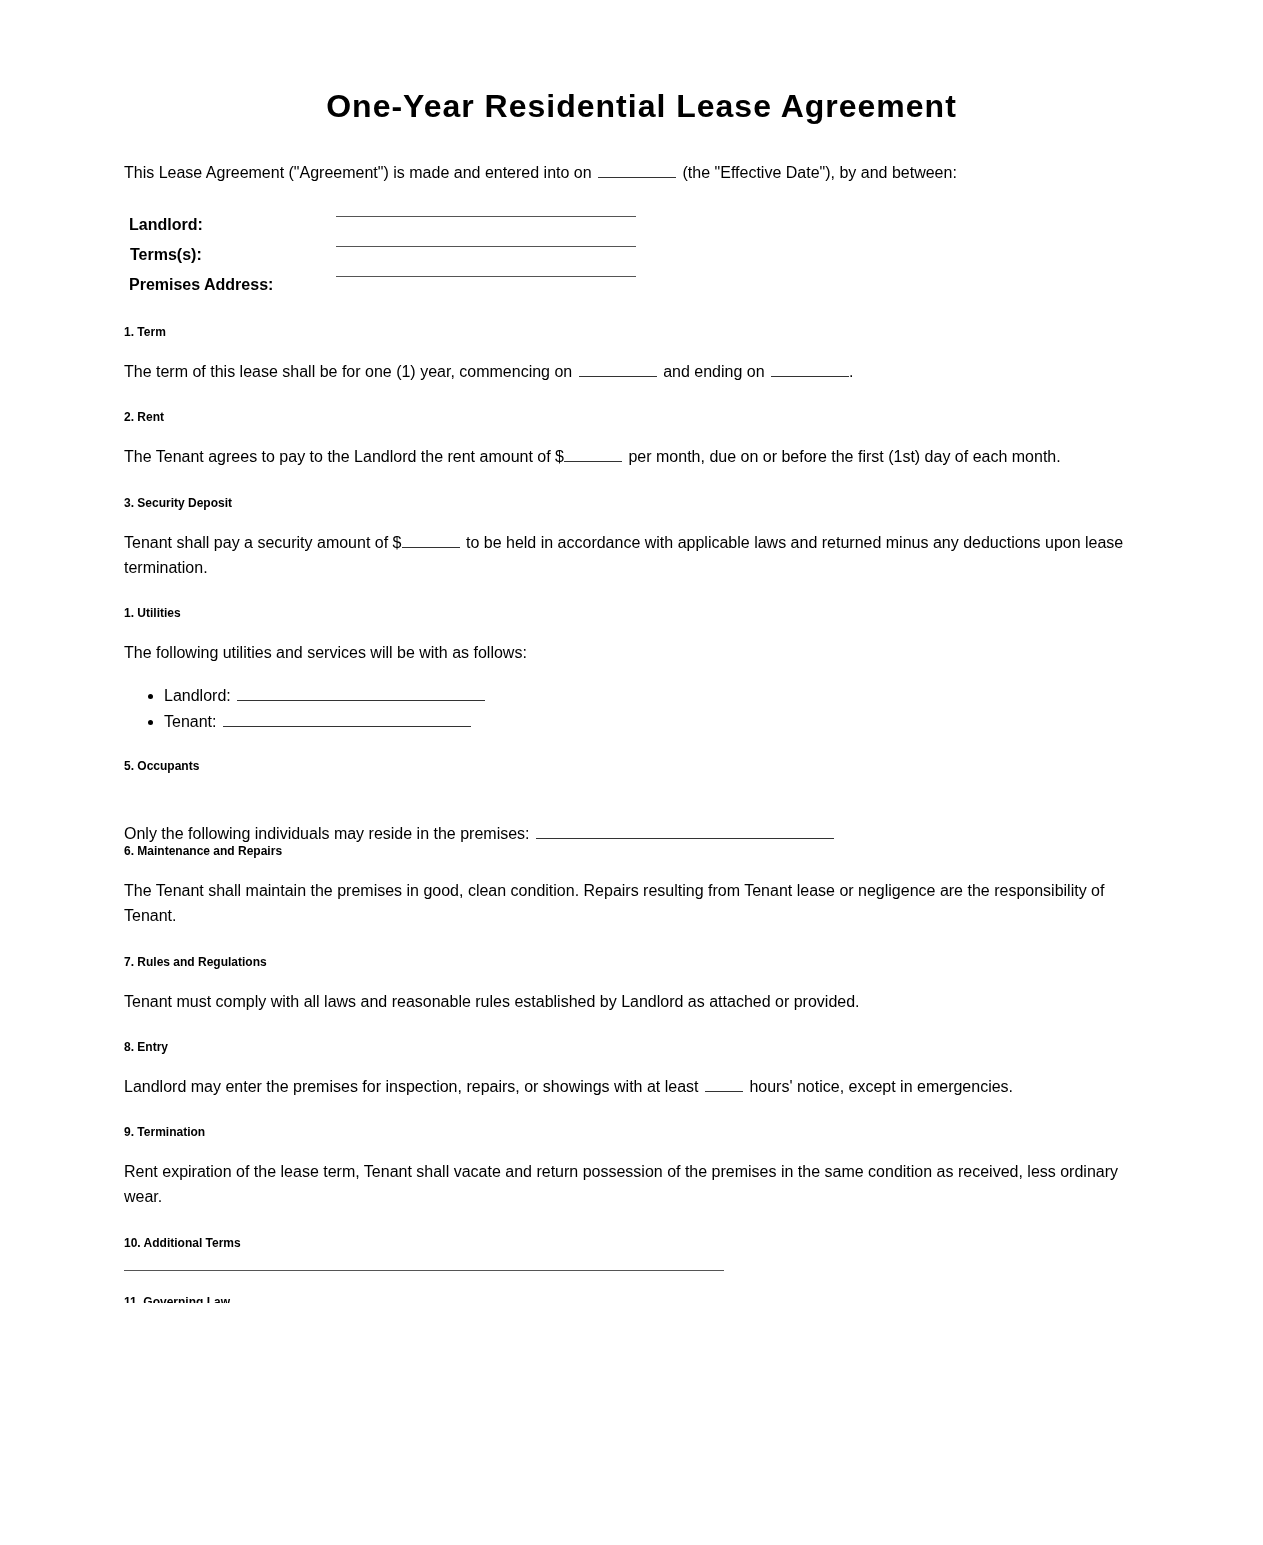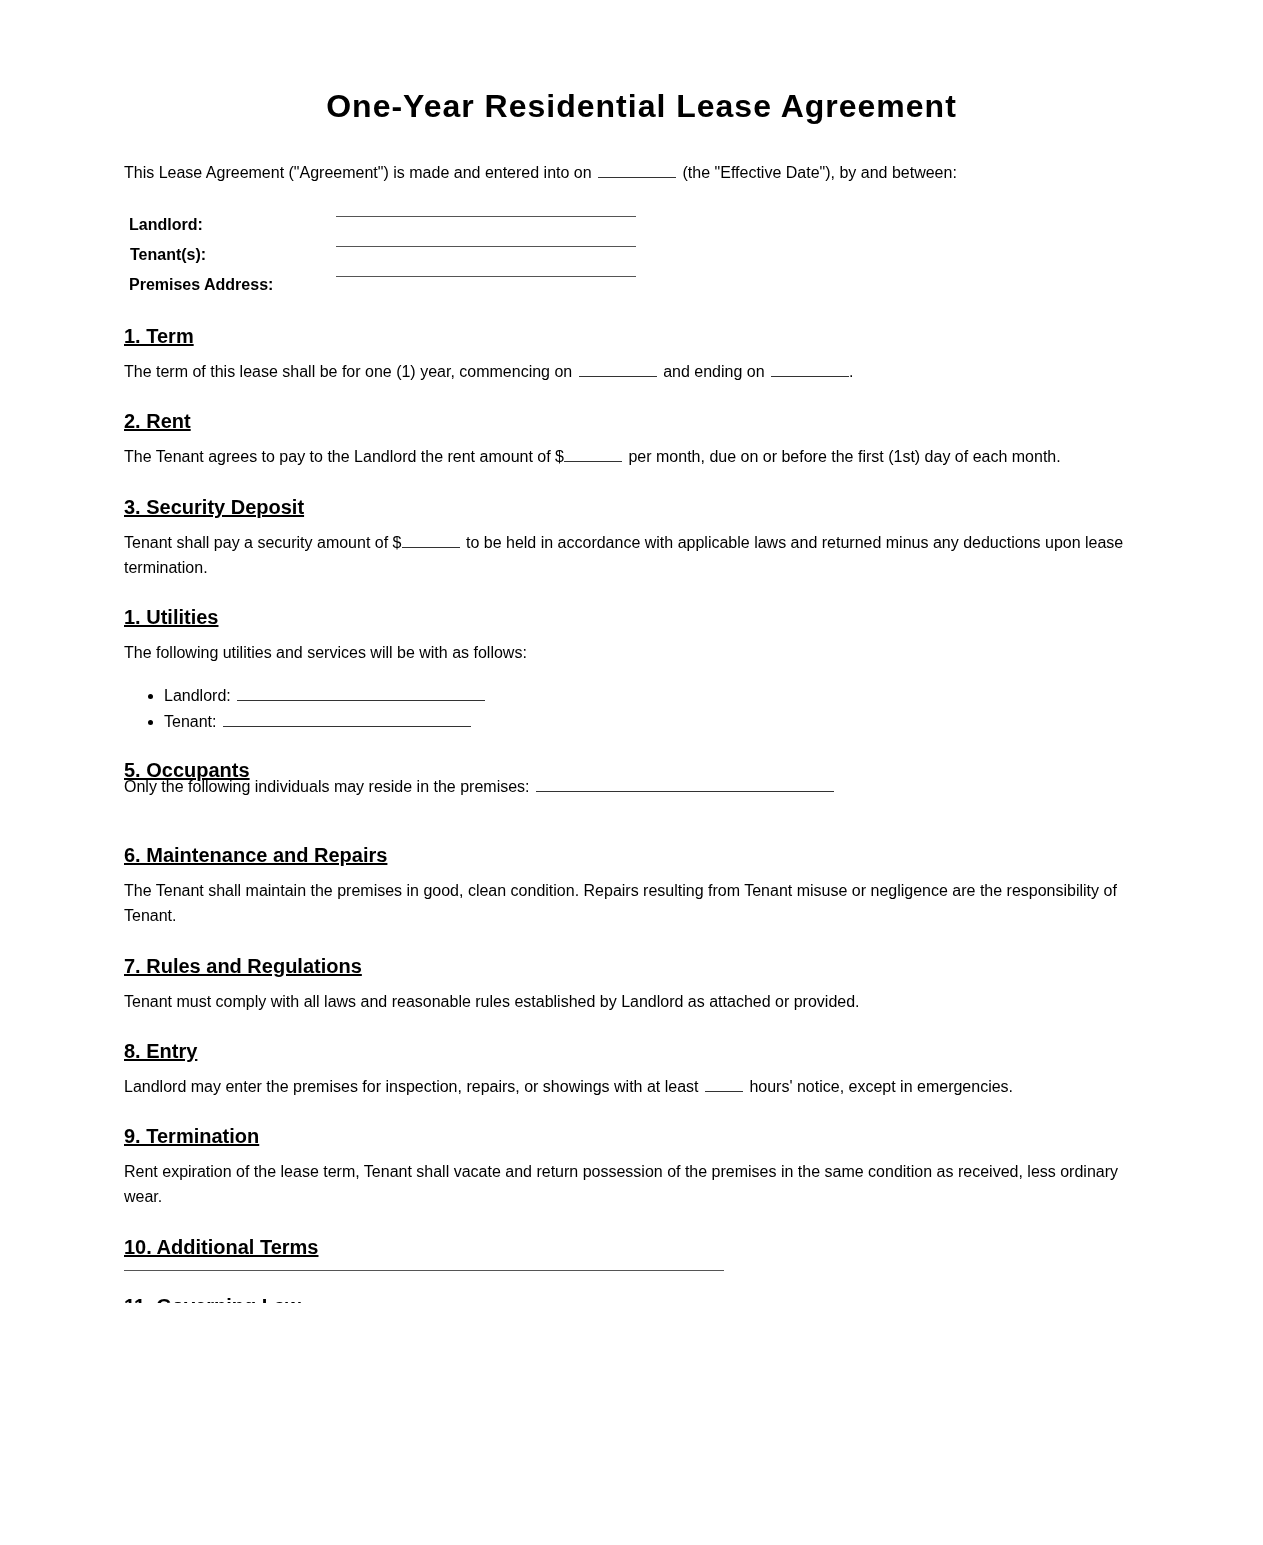--- a/index.html
+++ b/index.html
@@ -2,21 +2,21 @@
 <html><head>
 <meta charset="utf-8">
 <style>
   html, body { margin: 0; padding: 0; background: #ffffff; }
   body { width: 1263px; height: 1545px; overflow: hidden; font-family: "Liberation Sans", sans-serif; color: #000; }
   .page { position: relative; width: 1263px; height: 1545px; background: #fff; }
   .clip { position: absolute; left: 0; top: 0; width: 1263px; height: 1303px; overflow: hidden; margin-left: 10px; }
   .content { position: absolute; left: 114px; top: 0; width: 1010px; }
   h1 { position: absolute; left: 0; top: 88px; width: 1035px; text-align: center; margin: 0; font-size: 32px; font-weight: bold; letter-spacing: 1px; }
   .p { position: absolute; left: 0; margin: 0; font-size: 16px; line-height: 25px; width: 1010px; }
-  .h { position: absolute; left: 0; margin: 0; font-size: 20px; font-weight: bold; text-decoration: underline; }
+  .h { position: absolute; left: 0; margin: 0; font-size: 12px; font-weight: bold; }
   .blank { display: inline-block; border-bottom: 1px solid #333; height: 14px; vertical-align: baseline; margin: 0 2px; }
   .party-row { position: absolute; left: 5px; font-size: 16px; font-weight: bold; }
   .party-line { position: absolute; left: 212px; width: 300px; border-top: 1px solid #555; }
   ul.util { position: absolute; left: 0; top: 683px; margin: 0; padding-left: 40px; font-size: 16px; line-height: 26px; }
   ul.util li { list-style: disc; }
   .long-line { position: absolute; left: 0; width: 600px; border-top: 1px solid #555; }
 </style>
 </head>
 <body>
 
@@ -29,21 +29,21 @@
     <p class="p" style="top:160px">
       <span>This Lease Agreement ("Agreement") is made and entered into on</span>
       <span class="blank" style="width:78px"></span>
       <span>(the "Effective Date"), by and between:</span>
     </p>
 
     <div class="party-line" style="top:216px"></div>
     <div class="party-line" style="top:246px"></div>
     <div class="party-line" style="top:276px"></div>
     <div class="party-row" style="top:216px">Landlord:</div>
-    <div class="party-row" style="top:246px;left:6px">Tenant(s):</div>
+    <div class="party-row" style="top:246px;left:6px">Terms(s):</div>
     <div class="party-row" style="top:276px">Premises Address:</div>
 
     <div class="h" style="top:325px">1. Term</div>
     <p class="p" style="top:359px">
       <span>The term of this lease shall be for one (1) year, commencing on</span>
       <span class="blank" style="width:78px"></span>
       <span>and ending on</span>
       <span class="blank" style="width:78px;margin-right:0"></span><span>.</span>
     </p>
 
@@ -60,27 +60,27 @@
     </p>
 
     <div class="h" style="top:606px">1. Utilities</div>
     <p class="p" style="top:640px">The following utilities and services will be with as follows:</p>
     <ul class="util">
       <li><span>Landlord:</span> <span class="blank" style="width:248px"></span></li>
       <li><span>Tenant:</span> <span class="blank" style="width:248px"></span></li>
     </ul>
 
     <div class="h" style="top:759px">5. Occupants</div>
-    <p class="p" style="top:774px">
+    <p class="p" style="top:821px">
       <span>Only the following individuals may reside in the premises:</span>
       <span class="blank" style="width:298px"></span>
     </p>
 
     <div class="h" style="top:844px">6. Maintenance and Repairs</div>
-    <p class="p" style="top:878px">The Tenant shall maintain the premises in good, clean condition. Repairs resulting from Tenant misuse or negligence are the responsibility of Tenant.</p>
+    <p class="p" style="top:878px">The Tenant shall maintain the premises in good, clean condition. Repairs resulting from Tenant lease or negligence are the responsibility of Tenant.</p>
 
     <div class="h" style="top:955px">7. Rules and Regulations</div>
     <p class="p" style="top:989px">Tenant must comply with all laws and reasonable rules established by Landlord as attached or provided.</p>
 
     <div class="h" style="top:1040px">8. Entry</div>
     <p class="p" style="top:1074px">
       <span>Landlord may enter the premises for inspection, repairs, or showings with at least</span>
       <span class="blank" style="width:38px"></span>
       <span>hours' notice, except in emergencies.</span>
     </p>

